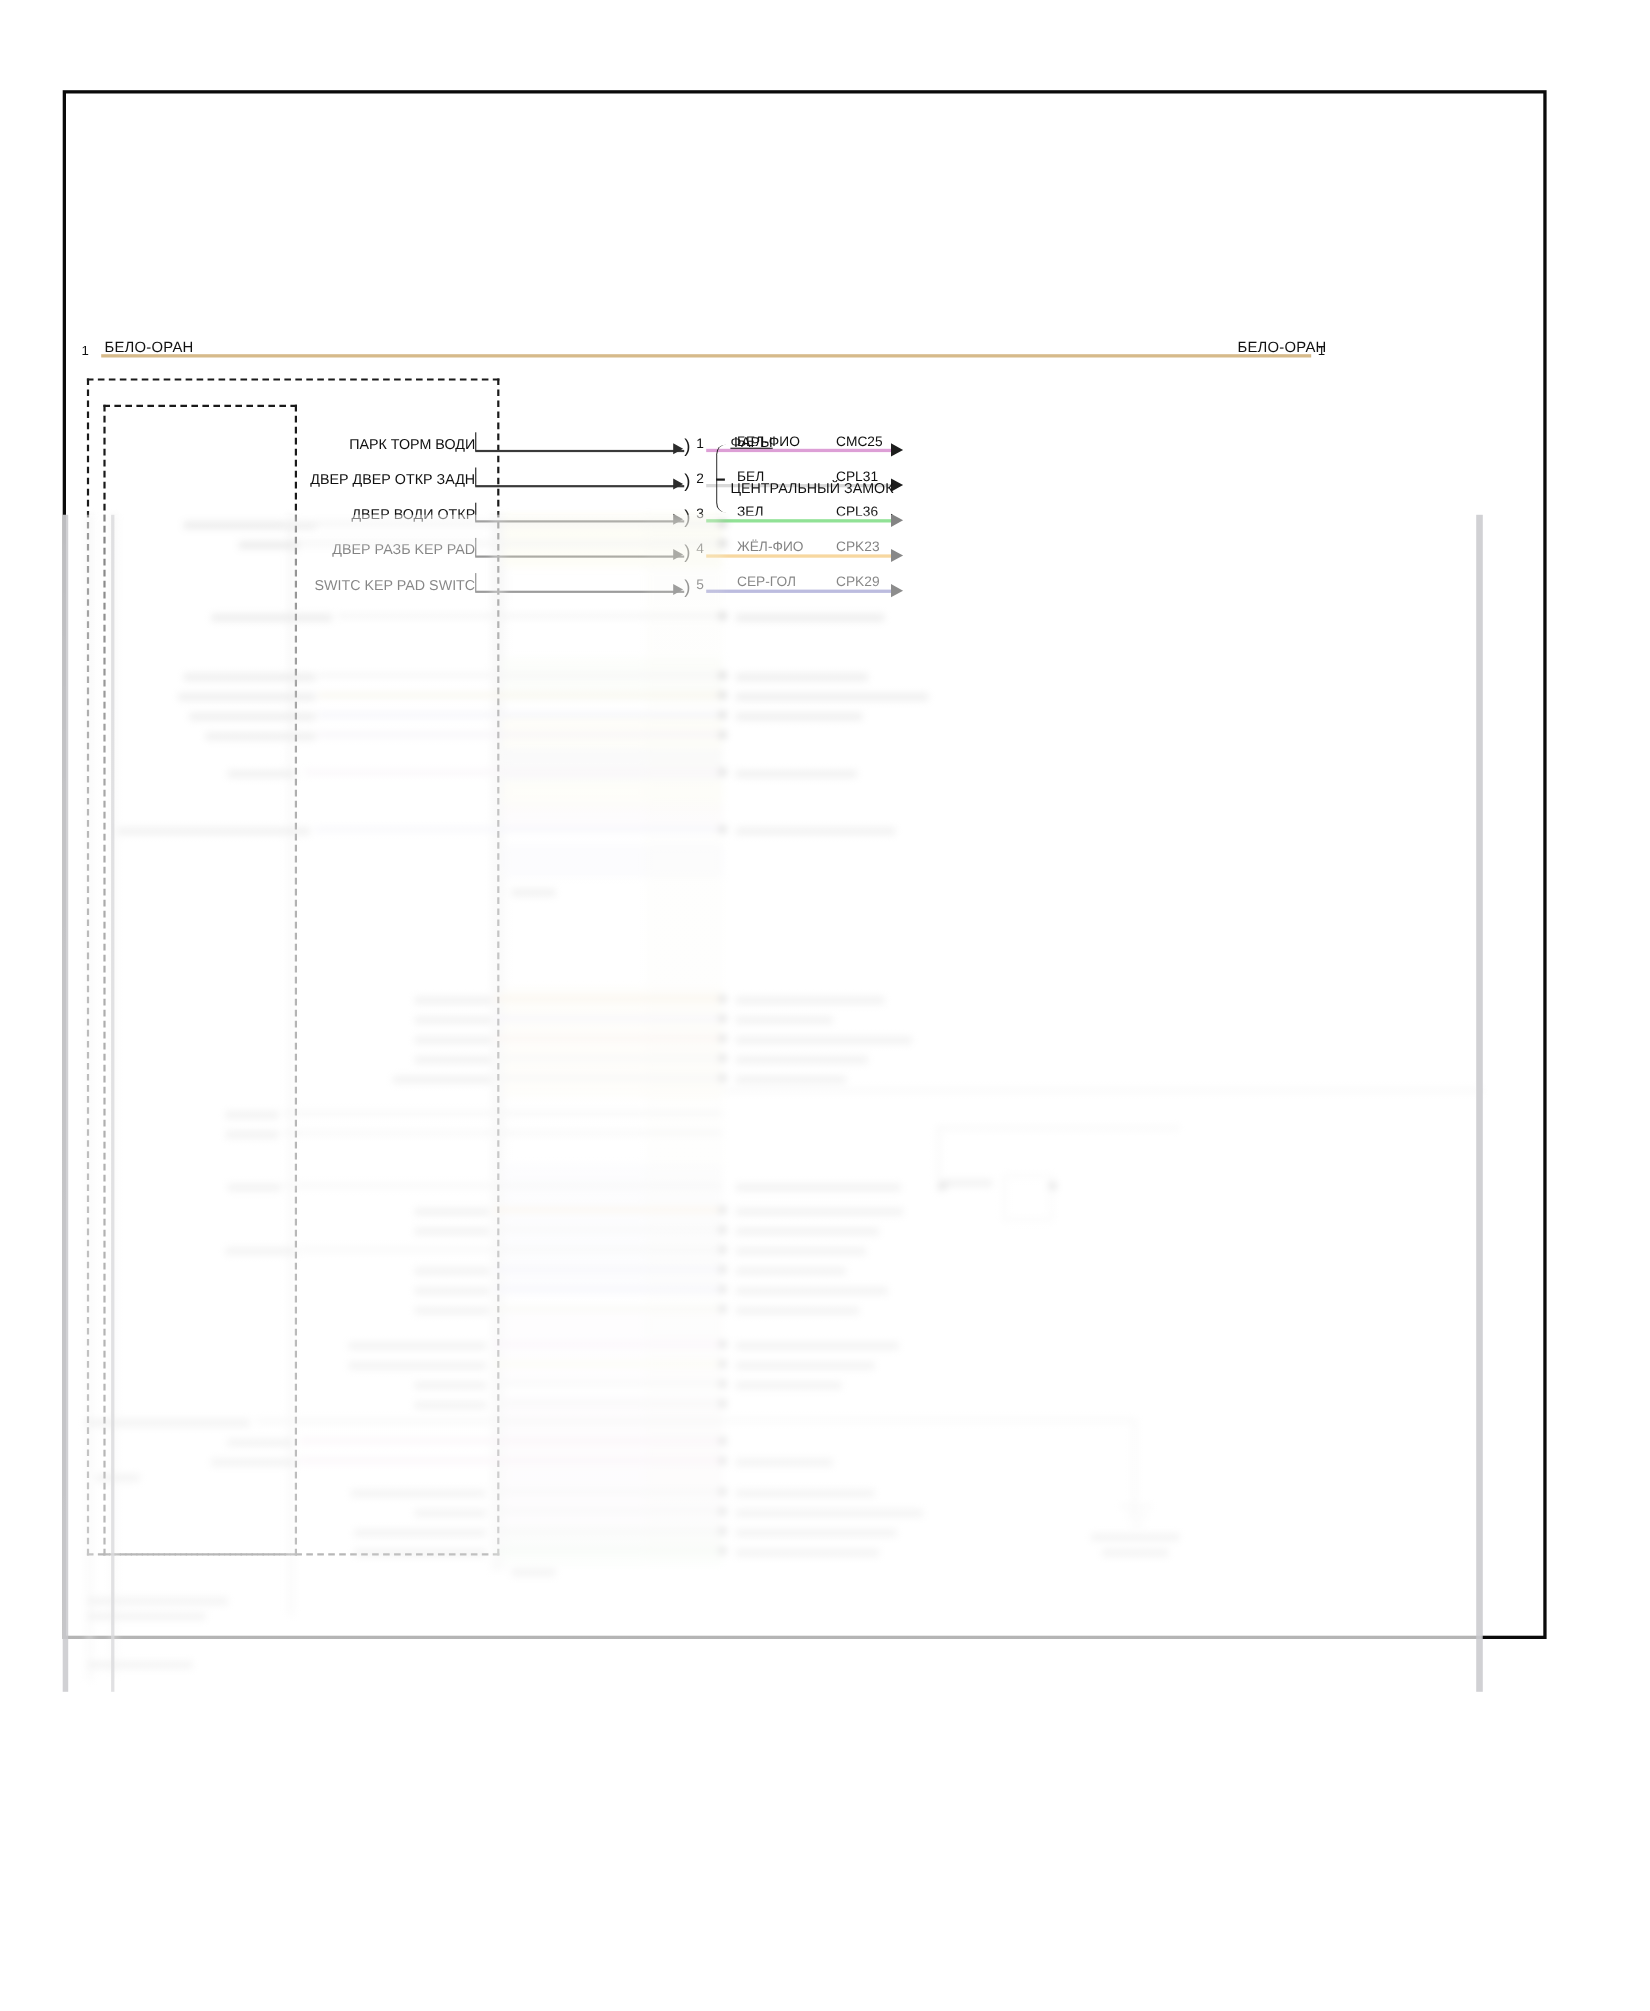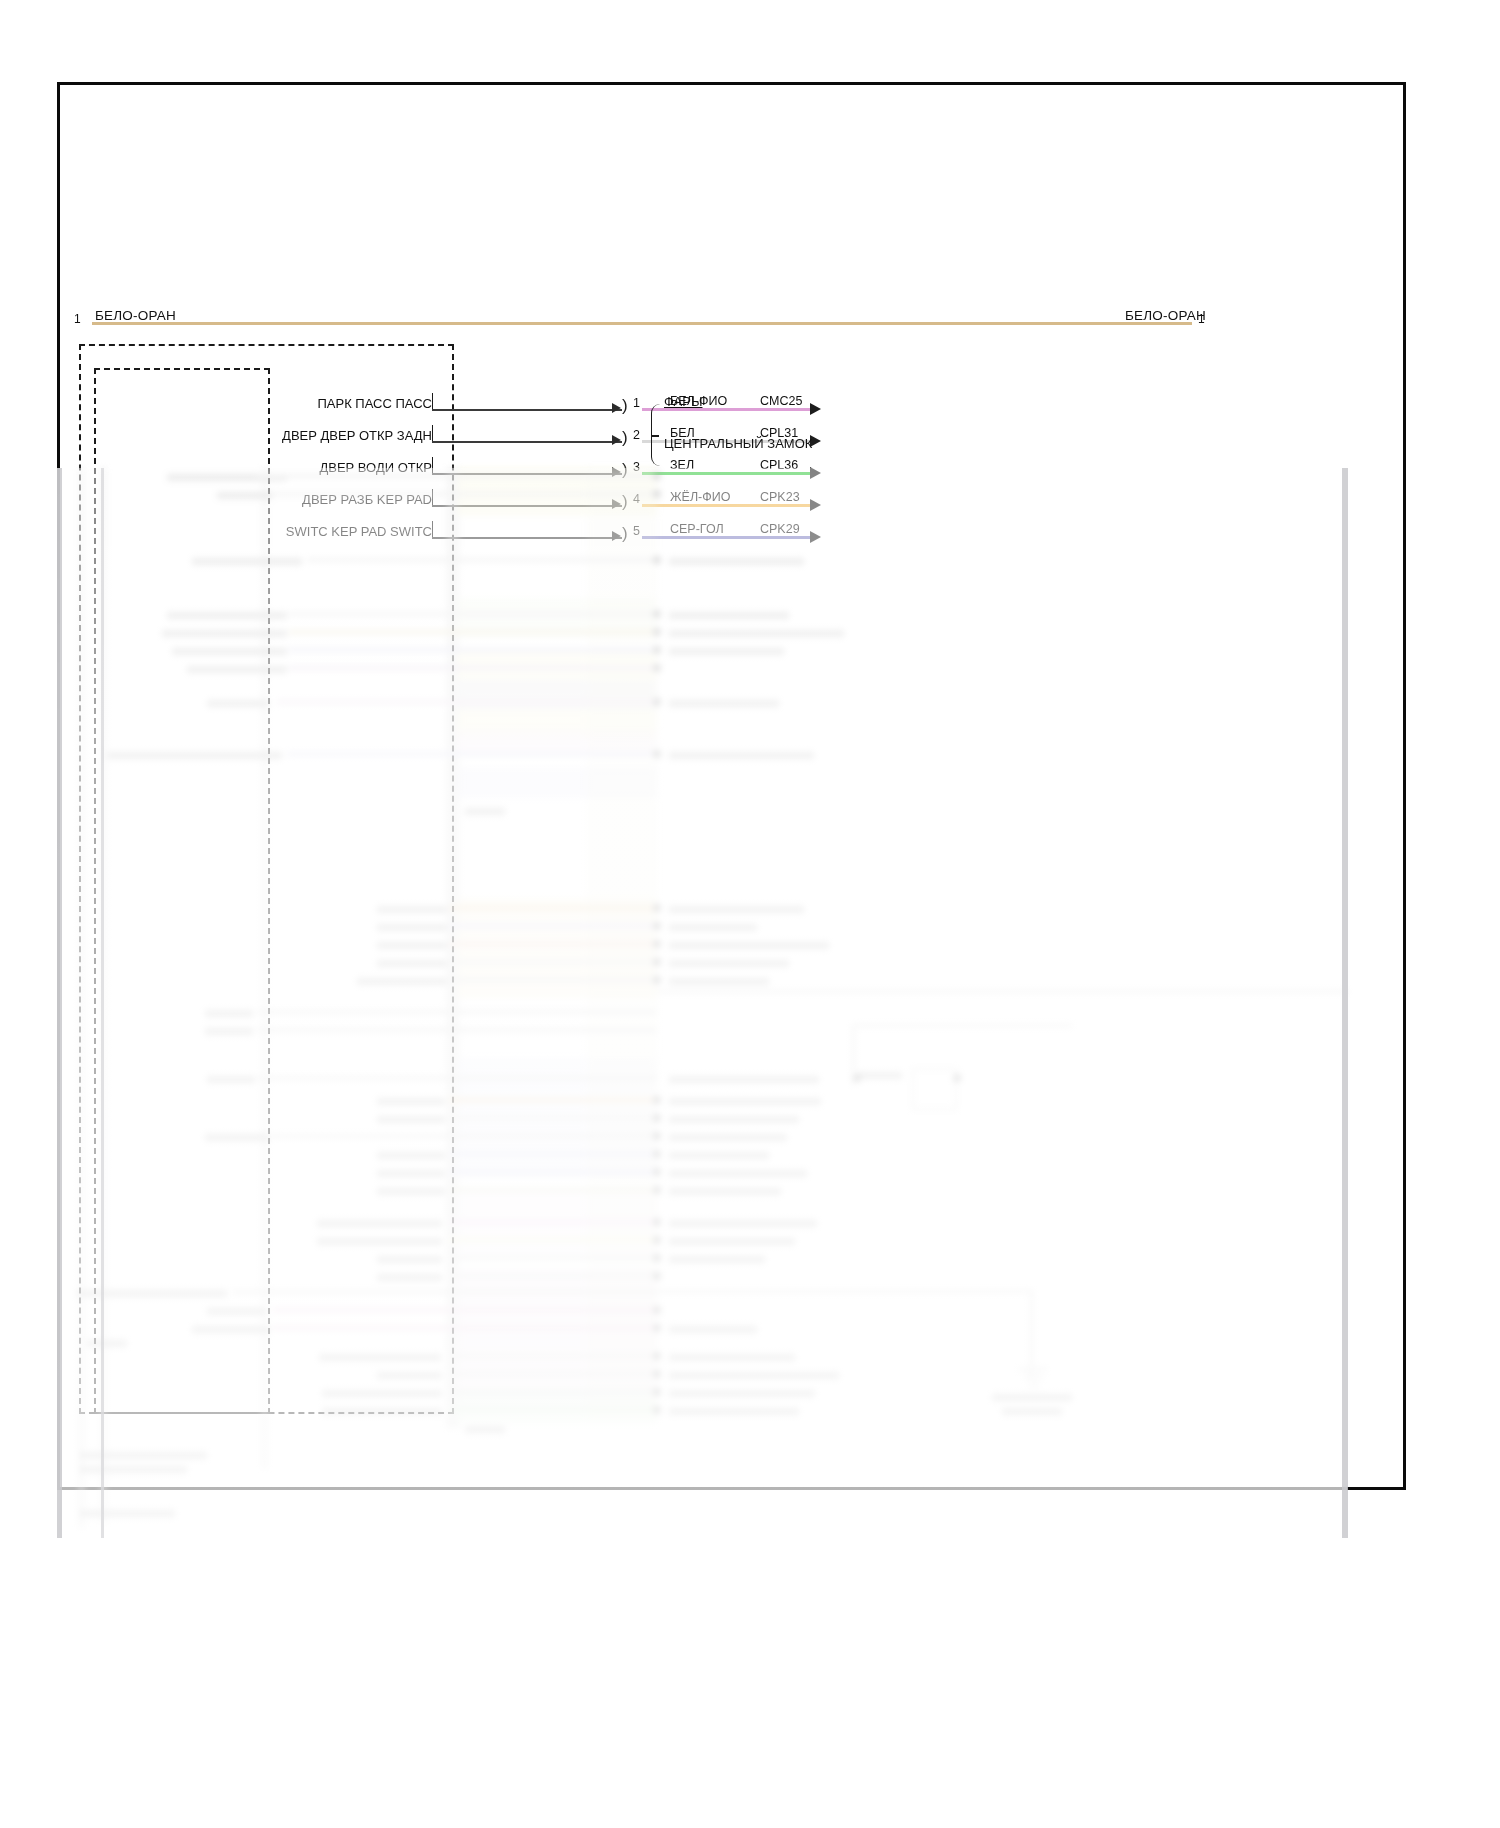--- a/index.html
+++ b/index.html
@@ -79,21 +79,21 @@
 <div class="feeder-wire" id="feeder-wire" style="left: 92px; top: 322px; width: 1100px; background: rgb(214, 186, 138);"></div>
 <div class="feeder-label" style="left:1125px;top:308px;">БЕЛО-ОРАН</div>
 <div class="feeder-num" style="left:1198px;top:312px;">1</div>
 
 <div class="dash-box" style="left:79px;top:344px;width:375px;height:1070px;"></div>
 <div class="dash-box" style="left:94px;top:368px;width:176px;height:1046px;"></div>
 
 <div id="connector">
 
   <div class="pin-row" style="top:-58px;">
-    <span class="pin-name">ПАРК ПАСС ПАСС</span>
+    <span class="pin-name">ПАРК ТОРМ ВОДИ</span>
     <span class="pin-tick"></span>
     <span class="pin-lead" style="width:190px;"></span>
     <span class="pin-arrowhead" style="left:442px;"></span>
     <span class="pin-bracket">)</span>
     <span class="pin-num">1</span>
     <span class="wire-line" id="wire-1" style="width: 168px; background: rgb(221, 159, 214);"></span>
     <span class="wire-color-label">БЕЛ-ФИО</span>
     <span class="wire-code-label">CMC25</span>
     <span class="wire-arrow"></span>
   </div>

